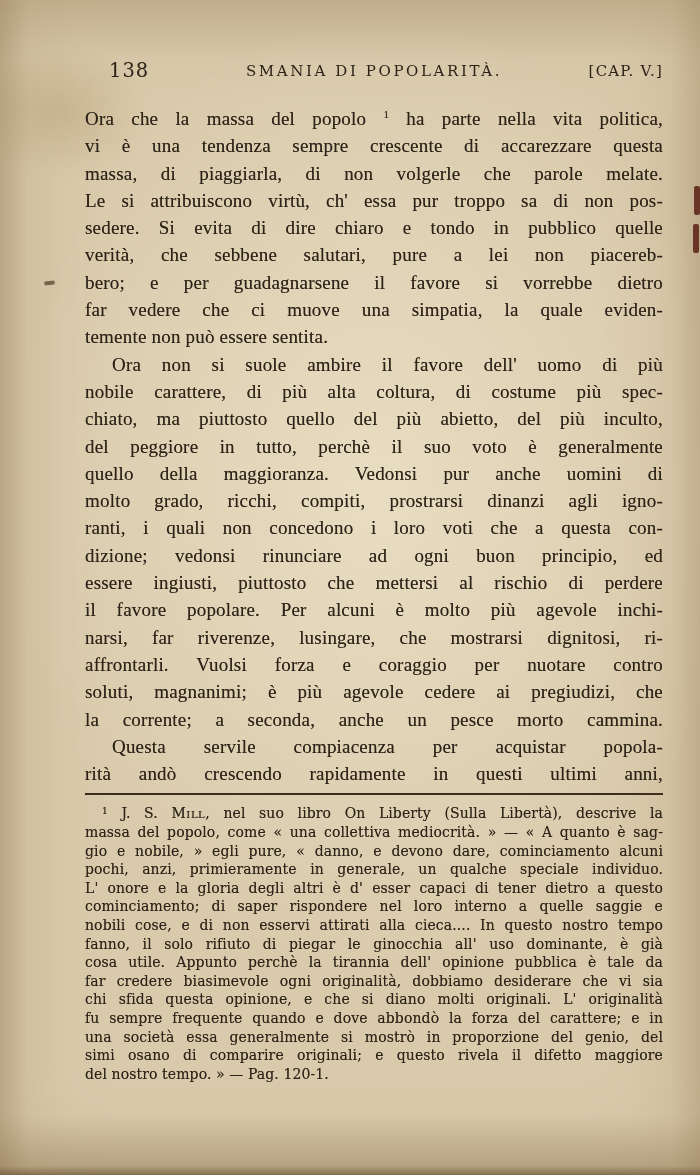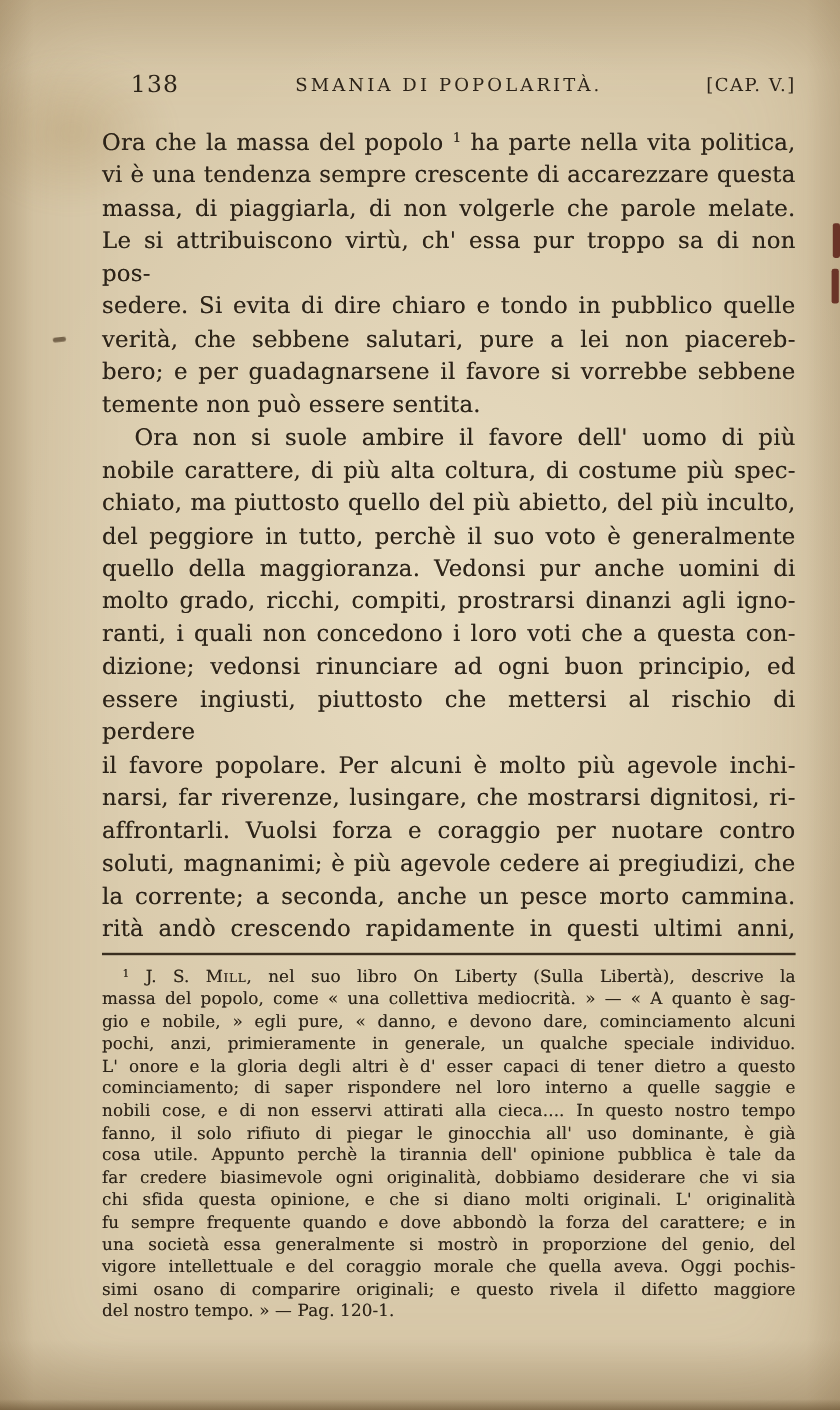--- a/index.html
+++ b/index.html
@@ -31,21 +31,21 @@
 
   .header{position:absolute;left:85px;top:59px;width:578px;height:24px;}
   .pagenum{position:absolute;left:24px;top:0;font-size:19.5px;letter-spacing:1px;}
   .runtitle{position:absolute;left:0;right:0;top:3px;text-align:center;
     font-size:15px;letter-spacing:2.6px;}
   .chap{position:absolute;right:0;top:3px;font-size:15px;letter-spacing:1.2px;}
 
   .textcol{position:absolute;left:85px;top:101px;width:578px;}
   .bline{font-size:19px;line-height:27.3px;letter-spacing:.2px;
     text-align:justify;text-align-last:justify;
-    text-shadow:0 0 .4px rgba(44,35,24,.55);}
+    text-shadow:0 0 .4px rgba(44,35,24,.55);font-family:Liberation Serif, serif;}
   .bline.end{text-align-last:left;}
   .bline.ind{text-indent:27px;}
   .fnref{font-size:11px;vertical-align:7px;}
 
   .fnrule{margin-top:6px;border-top:2px solid #3a2e1f;width:578px;}
 
   .footnote{margin-top:7px;}
   .fline{font-size:14px;line-height:18.6px;letter-spacing:.1px;
     text-align:justify;text-align-last:justify;
     text-shadow:0 0 .3px rgba(44,35,24,.5);}
@@ -73,21 +73,22 @@
 
   <div class="textcol">
 
     <div>
       <div class="bline"><span>Ora che la massa del popolo </span><sup class="fnref">1</sup><span> ha parte nella vita politica,</span></div>
       <div class="bline">vi è una tendenza sempre crescente di accarezzare questa</div>
       <div class="bline">massa, di piaggiarla, di non volgerle che parole melate.</div>
       <div class="bline">Le si attribuiscono virtù, ch' essa pur troppo sa di non pos-</div>
       <div class="bline">sedere. Si evita di dire chiaro e tondo in pubblico quelle</div>
       <div class="bline">verità, che sebbene salutari, pure a lei non piacereb-</div>
-      <div class="bline">bero; e per guadagnarsene il favore si vorrebbe sebbene</div>
+      <div class="bline">bero; e per guadagnarsene il favore si vorrebbe dietro</div>
+      <div class="bline">far vedere che ci muove una simpatia, la quale eviden-</div>
       <div class="bline end">temente non può essere sentita.</div>
     </div>
 
     <div>
       <div class="bline ind">Ora non si suole ambire il favore dell' uomo di più</div>
       <div class="bline">nobile carattere, di più alta coltura, di costume più spec-</div>
       <div class="bline">chiato, ma piuttosto quello del più abietto, del più inculto,</div>
       <div class="bline">del peggiore in tutto, perchè il suo voto è generalmente</div>
       <div class="bline">quello della maggioranza. Vedonsi pur anche uomini di</div>
       <div class="bline">molto grado, ricchi, compiti, prostrarsi dinanzi agli igno-</div>
@@ -95,40 +96,40 @@
       <div class="bline">dizione; vedonsi rinunciare ad ogni buon principio, ed</div>
       <div class="bline">essere ingiusti, piuttosto che mettersi al rischio di perdere</div>
       <div class="bline">il favore popolare. Per alcuni è molto più agevole inchi-</div>
       <div class="bline">narsi, far riverenze, lusingare, che mostrarsi dignitosi, ri-</div>
       <div class="bline">affrontarli. Vuolsi forza e coraggio per nuotare contro</div>
       <div class="bline">soluti, magnanimi; è più agevole cedere ai pregiudizi, che</div>
       <div class="bline">la corrente; a seconda, anche un pesce morto cammina.</div>
     </div>
 
     <div>
+      <div class="bline ind">Questa servile compiacenza per acquistar popola-</div>
       <div class="bline">rità andò crescendo rapidamente in questi ultimi anni,</div>
     </div>
 
     <div class="fnrule"></div>
 
     <div class="footnote">
       <div class="fline ind"><sup class="fnmark">1</sup><span> J. S. </span><span class="sc">Mill</span><span>, nel suo libro </span><span class="it">On Liberty</span><span> (Sulla Libertà), descrive la</span></div>
       <div class="fline">massa del popolo, come « una collettiva mediocrità. » — « A quanto è sag-</div>
       <div class="fline">gio e nobile, » egli pure, « danno, e devono dare, cominciamento alcuni</div>
       <div class="fline">pochi, anzi, primieramente in generale, un qualche speciale individuo.</div>
       <div class="fline">L' onore e la gloria degli altri è d' esser capaci di tener dietro a questo</div>
       <div class="fline">cominciamento; di saper rispondere nel loro interno a quelle saggie e</div>
       <div class="fline">nobili cose, e di non esservi attirati alla cieca.... In questo nostro tempo</div>
       <div class="fline">fanno, il solo rifiuto di piegar le ginocchia all' uso dominante, è già</div>
       <div class="fline">cosa utile. Appunto perchè la tirannia dell' opinione pubblica è tale da</div>
       <div class="fline">far credere biasimevole ogni originalità, dobbiamo desiderare che vi sia</div>
       <div class="fline">chi sfida questa opinione, e che si diano molti originali. L' originalità</div>
       <div class="fline">fu sempre frequente quando e dove abbondò la forza del carattere; e in</div>
       <div class="fline">una società essa generalmente si mostrò in proporzione del genio, del</div>
-      <div class="fline">vigore intellettuale e del coraggio morale che quella aveva. Oggi pochis-</div>
       <div class="fline">simi osano di comparire originali; e questo rivela il difetto maggiore</div>
       <div class="fline end">del nostro tempo. » — Pag. 120-1.</div>
     </div>
 
   </div>
 
   <div class="bottom-edge"></div>
 </div>
 
 </body></html>

